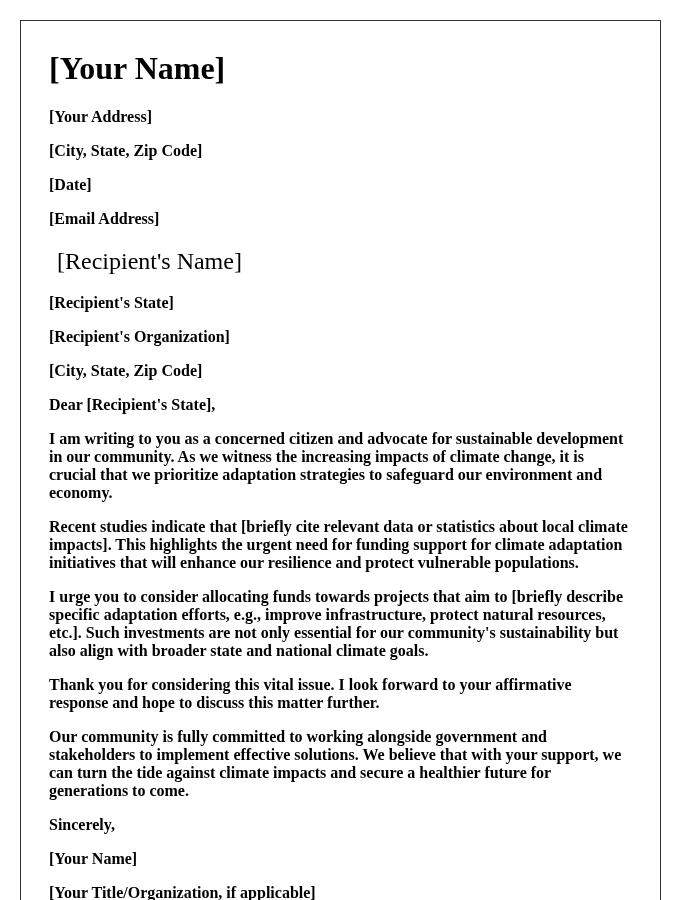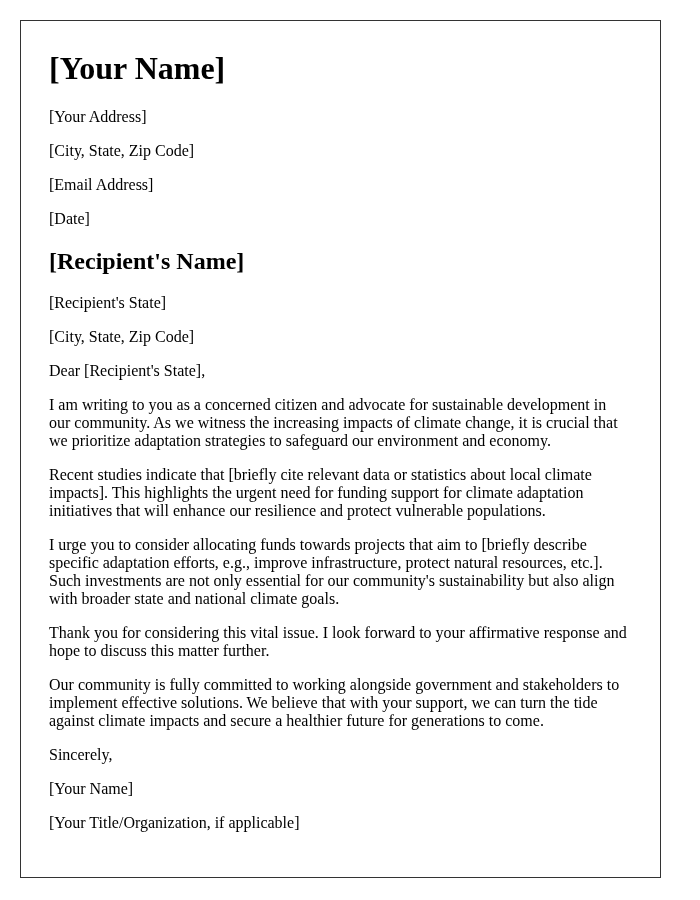--- a/index.html
+++ b/index.html
@@ -27,41 +27,43 @@
       box-sizing: content-box;
     }
     h1 {
       font-size: 32px;
       font-weight: bold;
       margin: 0 0 21px 0;
       line-height: 37px;
     }
     h2 {
       font-size: 24px;
-      font-weight: bold;
-      margin: 19px 0 19px 0;
+      font-weight: normal;
+      margin: 19px 0 19px 8px;
       line-height: 28px;
     }
     p {
       margin: 16px 0;
       line-height: 18px;
+      font-weight: bold;
     }
   </style>
 </head>
 <body>
 
 <div class="letter">
   <h1>[Your Name]</h1>
   <p>[Your Address]</p>
   <p>[City, State, Zip Code]</p>
+  <p>[Date]</p>
   <p>[Email Address]</p>
-  <p>[Date]</p>
 
   <h2>[Recipient's Name]</h2>
   <p>[Recipient's State]</p>
+  <p>[Recipient's Organization]</p>
   <p>[City, State, Zip Code]</p>
 
   <p>Dear [Recipient's State],</p>
 
   <p>I am writing to you as a concerned citizen and advocate for sustainable development in our community. As we witness the increasing impacts of climate change, it is crucial that we prioritize adaptation strategies to safeguard our environment and economy.</p>
   <p>Recent studies indicate that [briefly cite relevant data or statistics about local climate impacts]. This highlights the urgent need for funding support for climate adaptation initiatives that will enhance our resilience and protect vulnerable populations.</p>
   <p>I urge you to consider allocating funds towards projects that aim to [briefly describe specific adaptation efforts, e.g., improve infrastructure, protect natural resources, etc.]. Such investments are not only essential for our community's sustainability but also align with broader state and national climate goals.</p>
   <p>Thank you for considering this vital issue. I look forward to your affirmative response and hope to discuss this matter further.</p>
   <p>Our community is fully committed to working alongside government and stakeholders to implement effective solutions. We believe that with your support, we can turn the tide against climate impacts and secure a healthier future for generations to come.</p>
 

